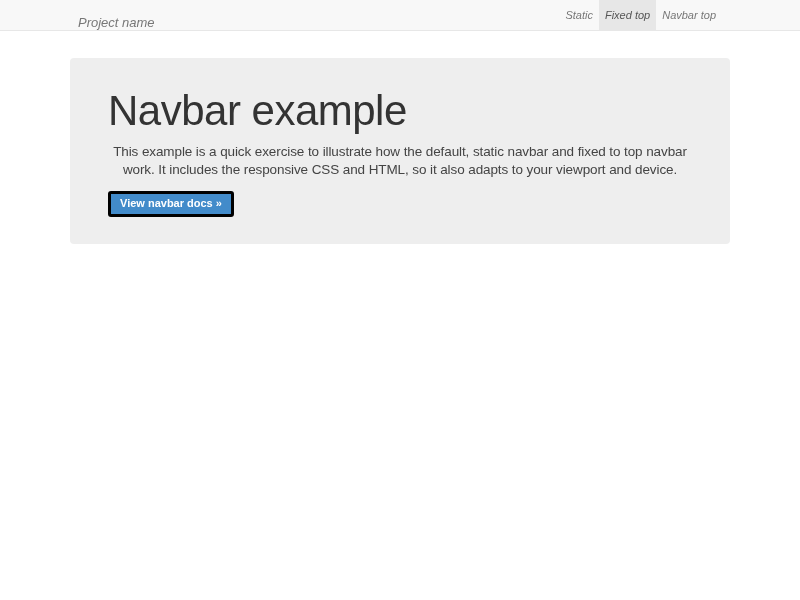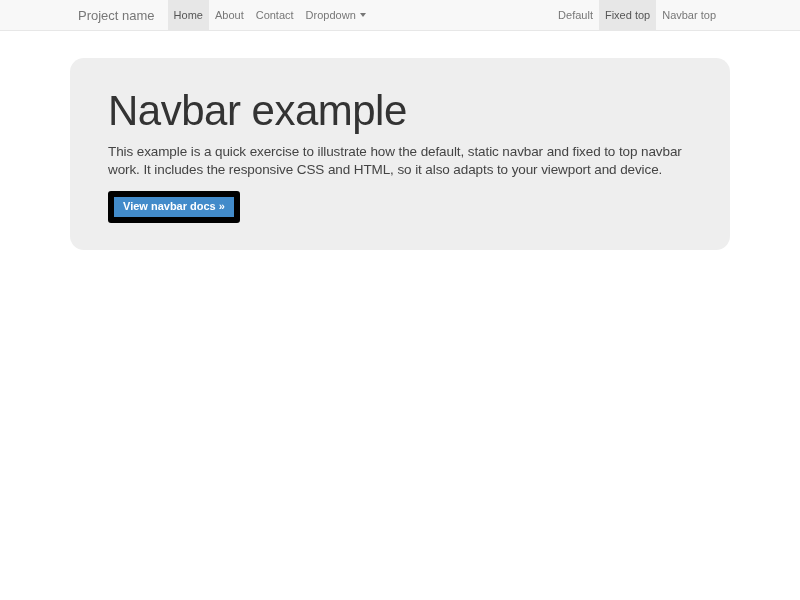--- a/index.html
+++ b/index.html
@@ -18,20 +18,21 @@
     border-bottom: 1px solid #e7e7e7;
   }
   .navbar-container {
     width: 660px;
     height: 30px;
     margin: 0 auto;
     padding: 0 8px;
     display: flex;
     align-items: flex-end;
     justify-content: space-between;
+    font-style: italic;
   }
   .navbar-left, .navbar-right, .navbar-nav {
     display: flex;
     align-items: stretch;
   }
   .navbar-brand {
     display: flex;
     align-items: center;
     font-size: 13px;
     color: #777;
@@ -61,73 +62,65 @@
     border-left: 3.5px solid transparent;
     border-right: 3.5px solid transparent;
     border-top: 4px solid #777;
   }
 
   
   .jumbotron {
     width: 660px;
     margin: 27px auto 0 auto;
     background: #eeeeee;
-    border-radius: 14px;
+    border-radius: 4px;
     padding: 31px 38px 27px 38px;
   }
   .jumbotron h1 {
     font-size: 42px;
     font-weight: 500;
     color: #333333;
     letter-spacing: -0.5px;
     margin: 0 0 10px 0;
     line-height: 1.05;
   }
   .jumbotron p {
     font-size: 13.5px;
     line-height: 1.33;
     color: #444444;
     letter-spacing: -0.1px;
     margin: 0 0 12px 0;
     max-width: 586px;
+    text-align: center;
   }
   .btn-primary {
     display: inline-block;
     background: #428bca;
-    border: 6px solid #000000;
+    border: 3px solid #000000;
     border-radius: 3px;
     color: #ffffff;
     font-size: 11px;
     font-weight: 700;
     font-family: "Liberation Sans", "DejaVu Sans", sans-serif;
     padding: 4px 9px 5px 9px;
     text-decoration: none;
     cursor: pointer;
     line-height: 1;
   }
 </style>
 </head>
 <body>
 
 <nav class="navbar">
   <div class="navbar-container">
     <div class="navbar-left">
       <a class="navbar-brand" href="#">Project name</a>
-      <div class="navbar-nav">
-        <a class="nav-link active" href="#">Home</a>
-        <a class="nav-link" href="#">About</a>
-        <a class="nav-link" href="#">Contact</a>
-        <a class="nav-link" href="#">
-          <span>Dropdown</span>
-          <span class="caret"></span>
-        </a>
-      </div>
     </div>
     <div class="navbar-nav navbar-right">
-      <a class="nav-link" href="#">Default</a>
+      <a class="nav-link" href="#">Static</a>
       <a class="nav-link active" href="#">Fixed top</a>
       <a class="nav-link" href="#">Navbar top</a>
     </div>
   </div>
 </nav>
 
 <main>
   <section class="jumbotron">
     <h1>Navbar example</h1>
     <p>This example is a quick exercise to illustrate how the default, static navbar and fixed to top navbar work. It includes the responsive CSS and HTML, so it also adapts to your viewport and device.</p>

